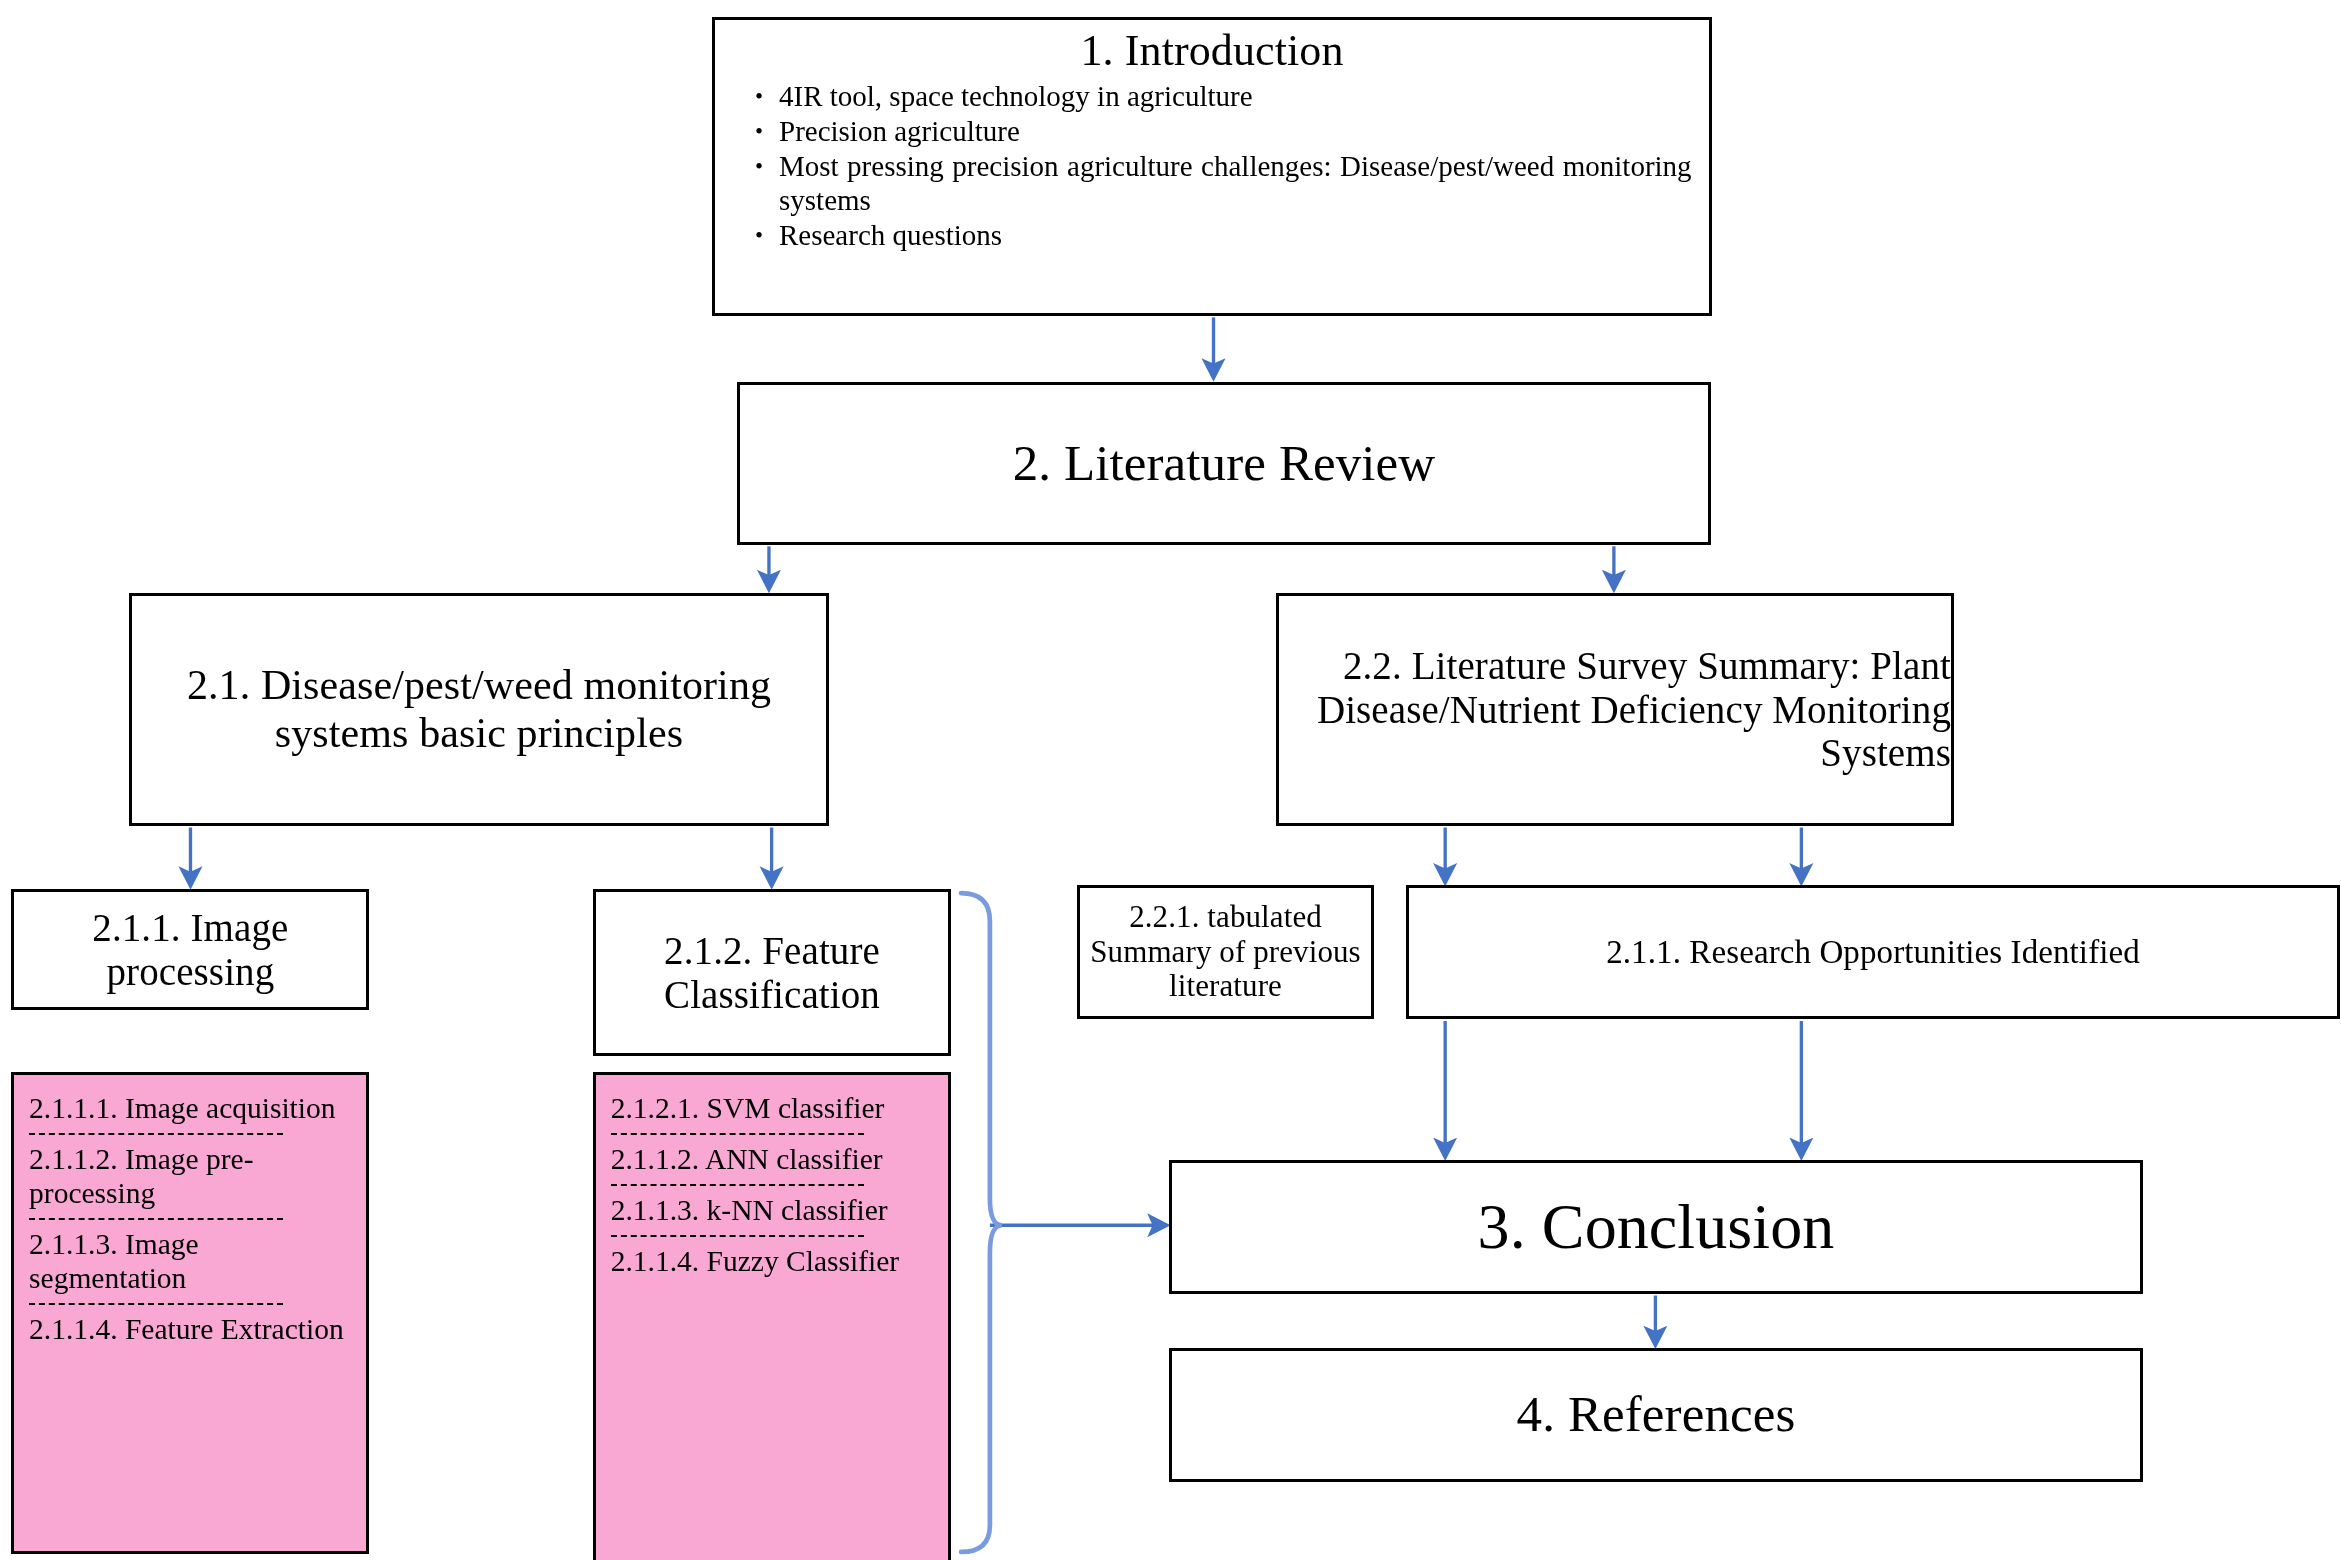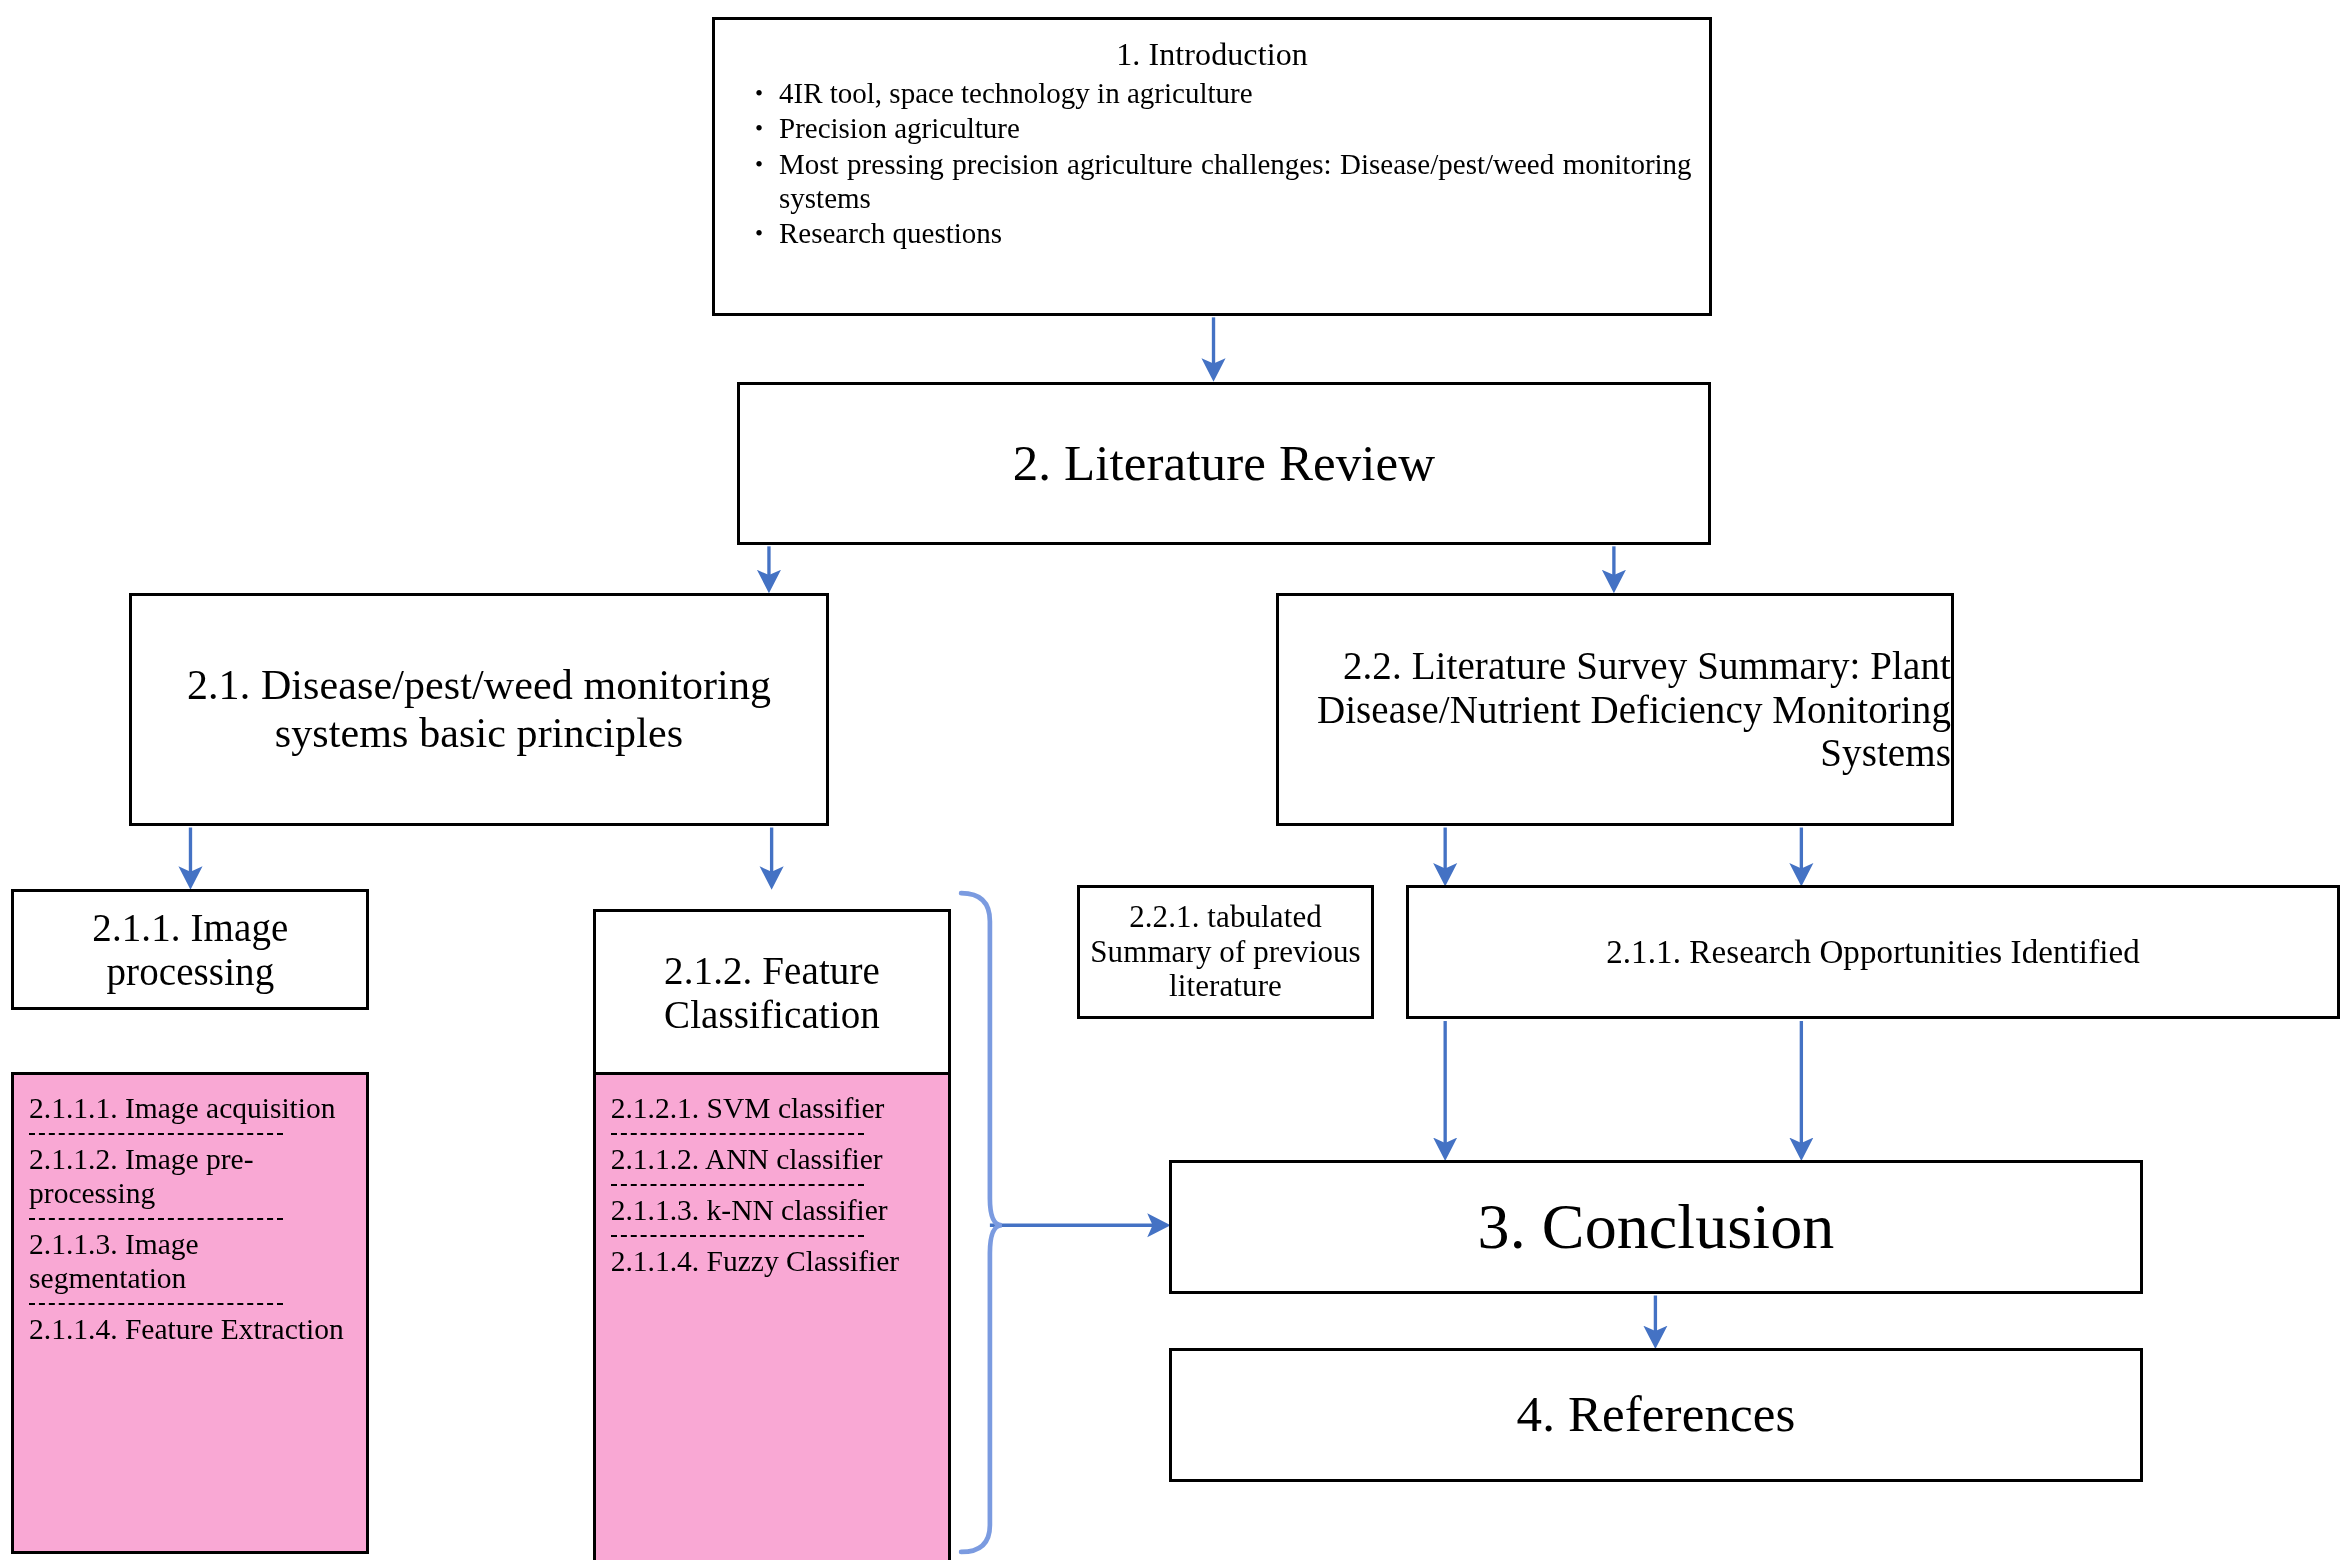--- a/index.html
+++ b/index.html
@@ -27,21 +27,21 @@
   }
   .box .title {
     font-size: 43px;
     line-height: 1.12;
     letter-spacing: 0.1px;
   }
 
   
   #intro-box { left:712px; top:16.7px; width:1000px; height:299px;
                justify-content:flex-start; padding-top:6.7px; }
-  #intro-box .title { font-size:32px; margin:11px 0 4px 0; }
+  #intro-box .title { font-size:44px; margin:0 0 4px 0; }
   #intro-list {
     width:100%; padding:0 17.4px 0 24px; text-align:left;
     font-size:29px; line-height:1.17;
   }
   .bullet-row { display:flex; align-items:flex-start; margin-bottom:1.3px; }
   .bullet-dot { width:40px; flex:0 0 40px; text-align:center; font-size:23px; line-height:1.45; }
   .bullet-text { flex:1; }
   .bullet-text.justify { text-align:justify; text-align-last:left; }
 
   
@@ -54,21 +54,21 @@
 
   
   #s22-box { left:1276px; top:593px; width:678px; height:233px;text-align:right; }
   #s22-box .title { font-size:39px; }
 
   
   #s211-box { left:11.4px; top:889px; width:358px; height:121px; }
   #s211-box .title { font-size:39px; }
 
   
-  #s212-box { left:593px; top:889px; width:358px; height:167px;margin-top:20px; }
+  #s212-box { left:593px; top:889px; width:358px; height:167px; }
   #s212-box .title { font-size:39px; }
 
   
   #s221-box { left:1077px; top:885px; width:297px; height:134px; }
   #s221-box .title { font-size:31px; font-family:"Liberation Serif", serif; }
 
   
   #sro-box  { left:1406px; top:885px; width:934px; height:134px; }
   #sro-box .title { font-size:33px; }
 

